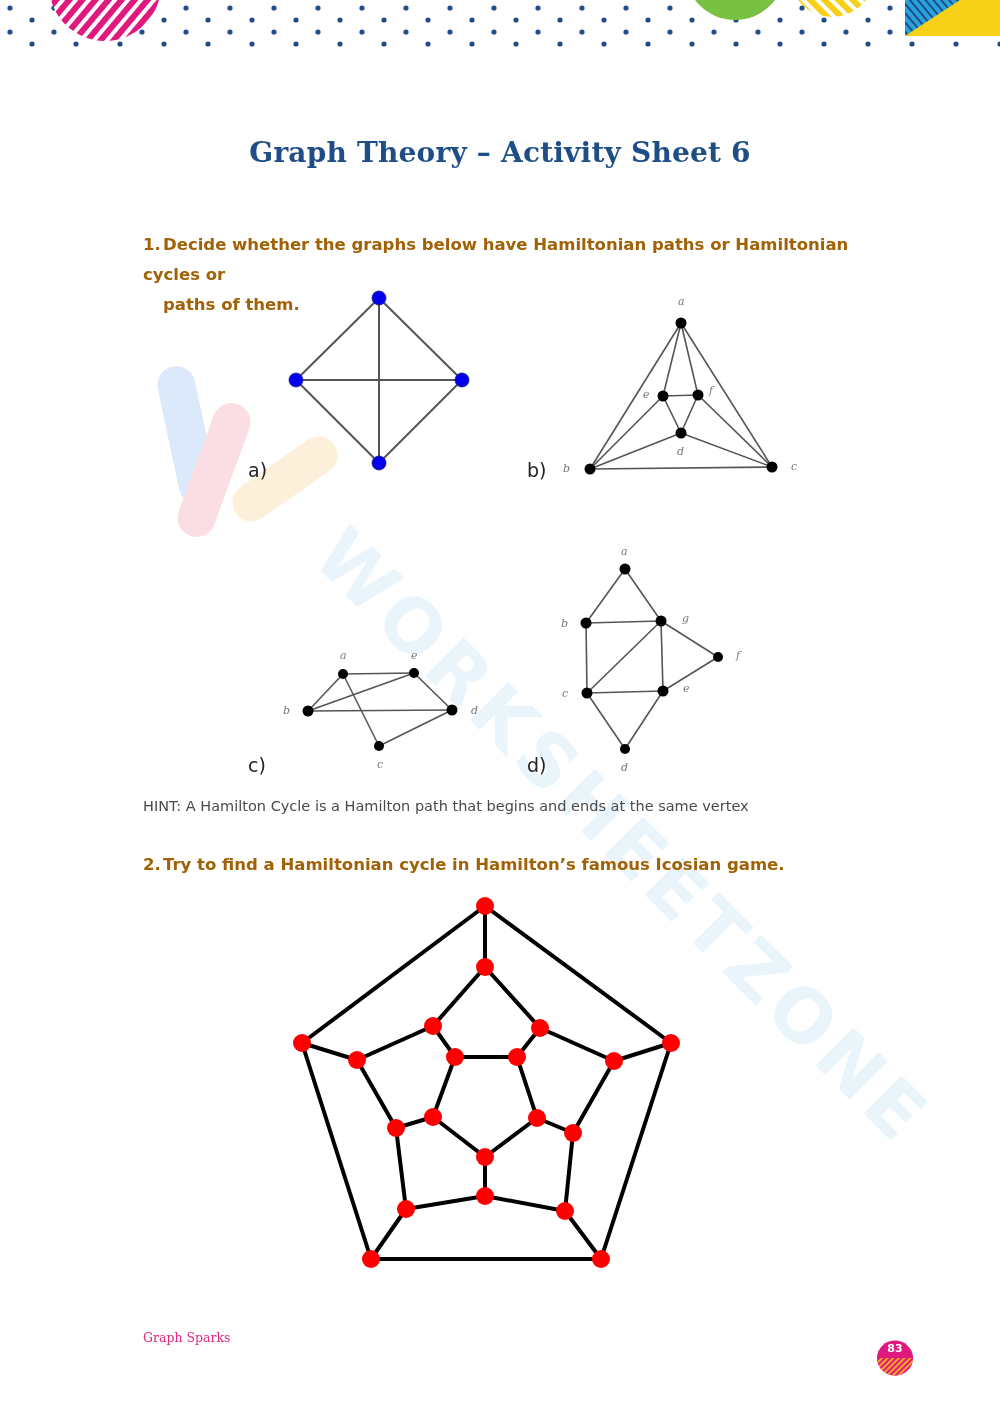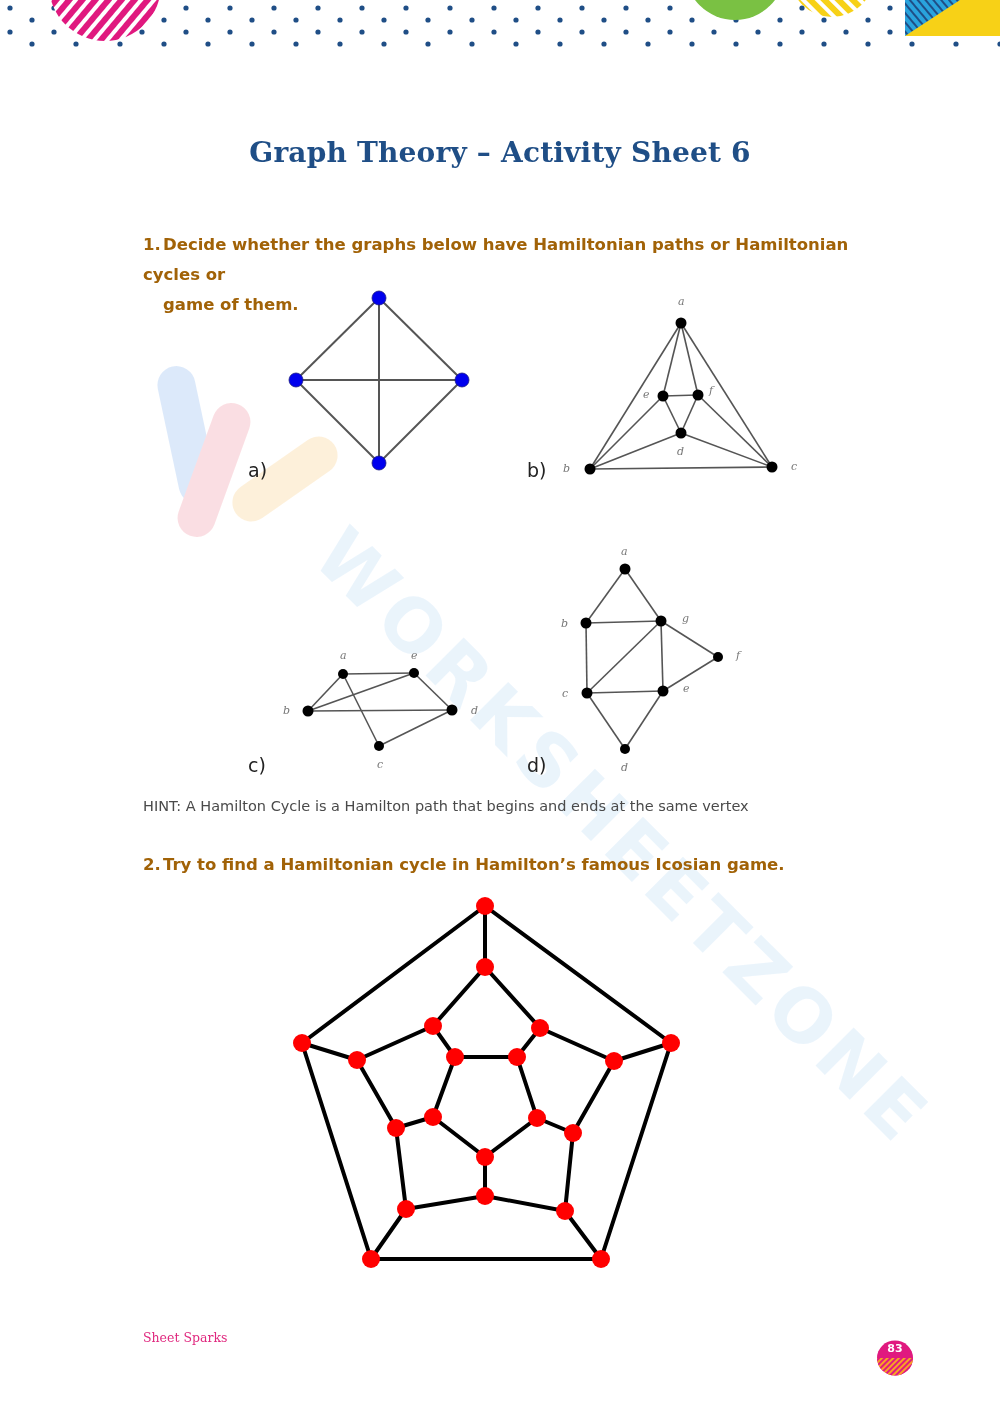--- a/index.html
+++ b/index.html
@@ -58,21 +58,21 @@
     <rect x="195" y="400" width="38" height="140" rx="19" fill="#e53b55" transform="rotate(20 214 470)"></rect>
     <rect x="225" y="460" width="120" height="38" rx="19" fill="#f6a623" transform="rotate(-35 285 479)"></rect>
   </g>
   <text x="310" y="560" transform="rotate(45 310 560)" font-family="DejaVu Sans, sans-serif" font-weight="bold" font-size="74" fill="#5aa9e6" opacity="0.12" letter-spacing="6">WORKSHEETZONE</text>
 </svg>
 
 <div class="title">Graph Theory – Activity Sheet 6</div>
 
 <div class="q" style="left:143px; top:230px; width:760px;">
   <span class="num">1.</span><span>Decide whether the graphs below have Hamiltonian paths or Hamiltonian cycles or</span><br>
-  <span class="num"></span><span>game of them.</span>
+  <span class="num"></span><span>paths of them.</span>
 </div>
 
 <svg class="abs" style="left:0; top:0;" width="1000" height="1414">
   <g stroke="#555" stroke-width="2" fill="none">
     <line x1="379" y1="298" x2="296" y2="380"></line>
     <line x1="379" y1="298" x2="462" y2="380"></line>
     <line x1="296" y1="380" x2="379" y2="463"></line>
     <line x1="462" y1="380" x2="379" y2="463"></line>
     <line x1="296" y1="380" x2="462" y2="380"></line>
     <line x1="379" y1="298" x2="379" y2="463"></line>
@@ -236,21 +236,21 @@
 <div class="graph-label" style="left:527px; top:459px;">b)</div>
 <div class="graph-label" style="left:248px; top:754px;">c)</div>
 <div class="graph-label" style="left:527px; top:754px;">d)</div>
 
 <div class="hint">HINT: A Hamilton Cycle is a Hamilton path that begins and ends at the same vertex</div>
 
 <div class="q" style="left:143px; top:850px; width:760px;">
   <span class="num">2.</span><span>Try to find a Hamiltonian cycle in Hamilton’s famous Icosian game.</span>
 </div>
 
-<div class="footer-brand">Sheet Sparks</div>
+<div class="footer-brand">Graph Sparks</div>
 <svg class="page-badge" viewBox="0 0 38 36">
   <defs>
     <pattern id="badgeStripes" width="4" height="4" patternUnits="userSpaceOnUse" patternTransform="rotate(45)">
       <rect width="4" height="4" fill="#e0197f"></rect>
       <rect width="2" height="4" fill="#f6a623"></rect>
     </pattern>
     <clipPath id="badgeClip">
         <ellipse cx="19" cy="18" rx="18" ry="17.5"></ellipse>
       </clipPath>
   </defs>

